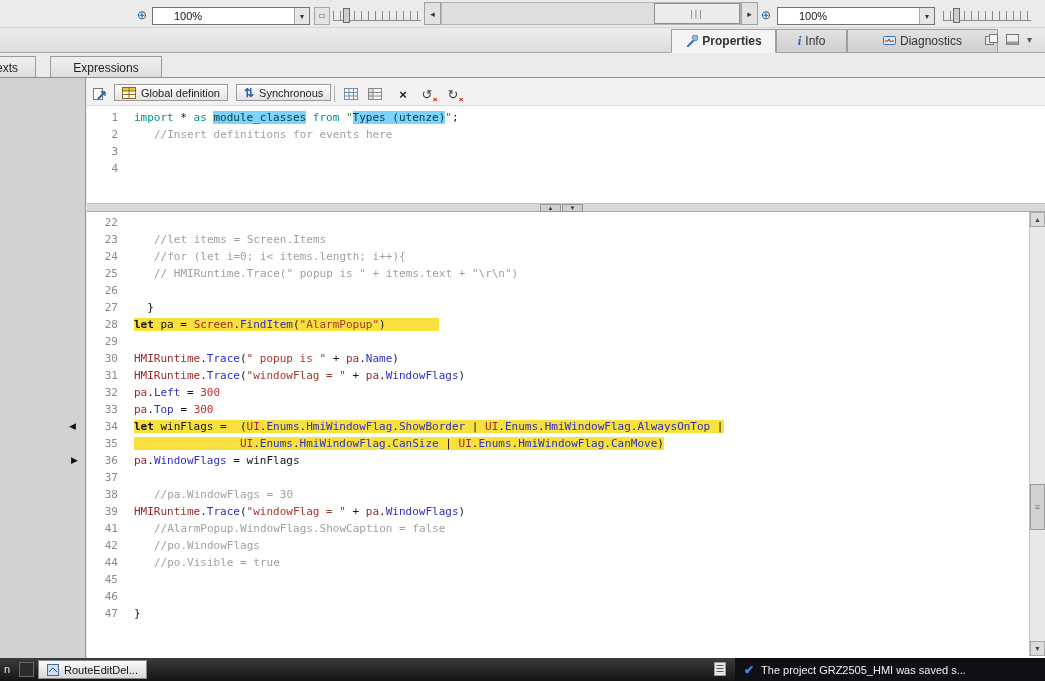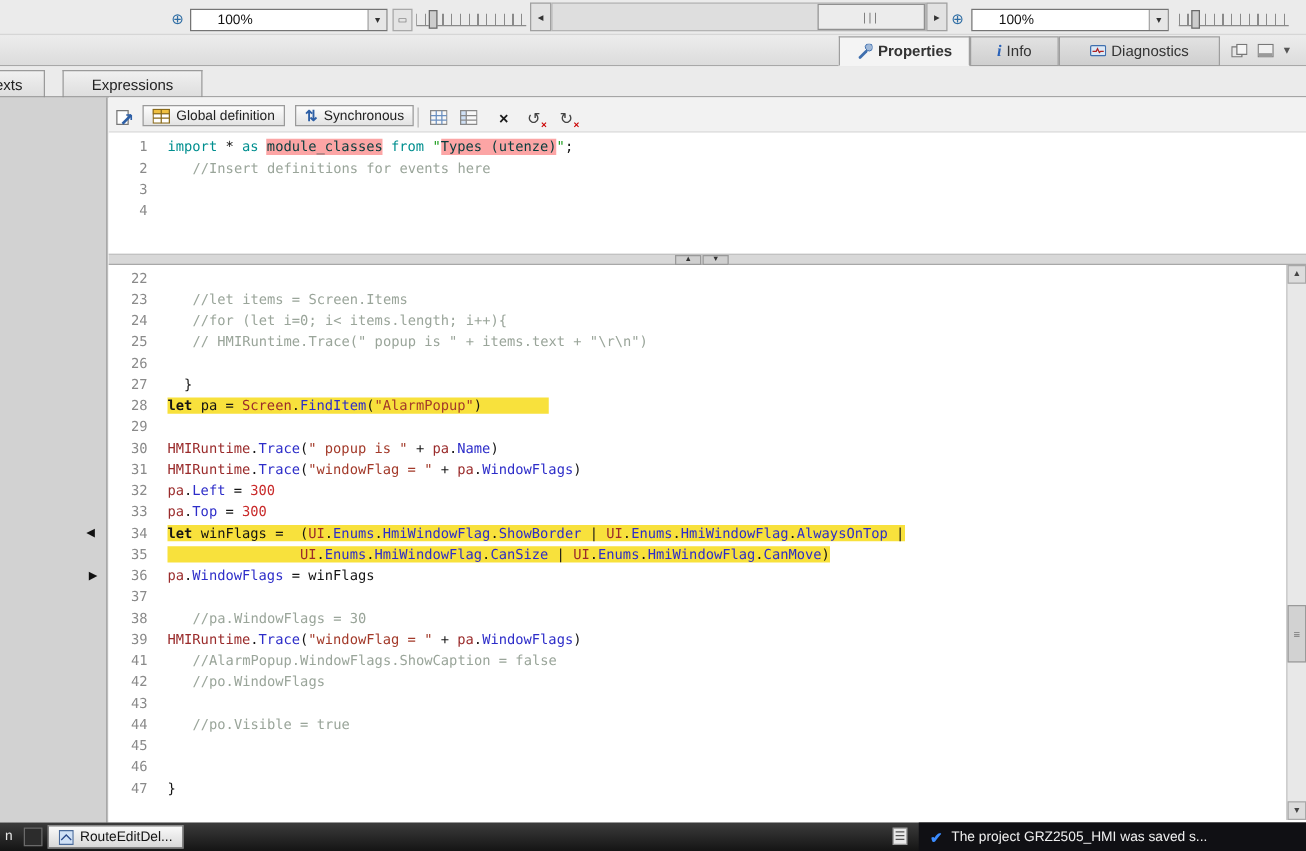--- a/index.html
+++ b/index.html
@@ -76,21 +76,21 @@
   .codearea { position:absolute; left:87px; background:#fff; overflow:hidden;
               font-family:"DejaVu Sans Mono", monospace; }
   #editor-top    { top:107px; width:940px; height:96px; }
   #editor-bottom { top:212px; width:940px; height:444px; }
   .crow { height:17px; line-height:17px; white-space:pre; }
   .ln { display:inline-block; width:31px; text-align:right; color:#8a8a8a;
         margin-right:16px; font-size:11px; }
   .ccode { font-size:11px; }
   .ccode.hl { background:#f8e13c; }
   .c-k   { color:#008f8f; }
-  .c-cyan{ background:#fca5a5; color:#063c3c; }
+  .c-cyan{ background:#7dd3fc; color:#063c3c; }
   .c-str { color:#1e9e1e; }
   .c-cm  { color:#9aa59a;margin-left:20px; }
   .c-obj { color:#9a2b2b; }
   .c-prop{ color:#2d2dc9; }
   .c-num { color:#c92b2b; }
   .c-pl  { color:#141414; }
   .c-let { color:#141414; font-weight:bold; }
   .c-sr  { color:#a33a2a; }
 
   
@@ -163,21 +163,21 @@
       <svg width="13" height="13" viewBox="0 0 13 13">
         <path d="M3 11 L8 6" stroke="#3f6fae" stroke-width="2.2" stroke-linecap="round"></path>
         <path d="M7.2 2.2 a3 3 0 1 1 3.6 3.6 l-1.8-0.4 -1.4-1.4 z" fill="#9fb8d8" stroke="#3f6fae" stroke-width="0.8"></path>
       </svg>
       <span>Properties</span>
     </div>
     <div class="itab" style="left:776px;width:71px">
       <span class="info-i">i</span>
       <span>Info</span>
     </div>
-    <div class="itab" style="left:847px;width:129px">
+    <div class="itab" style="left:847px;width:151px">
       <svg width="13" height="12" viewBox="0 0 13 12">
         <rect x="0.5" y="1.5" width="12" height="8" rx="1" fill="#dce8f5" stroke="#3f6fae"></rect>
         <path d="M2 6 h3 l1-2 1.5 3 1-1 H11" fill="none" stroke="#b02020" stroke-width="1"></path>
       </svg>
       <span>Diagnostics</span>
     </div>
     <div class="winicons">
       <svg width="13" height="11">
         <rect x="0.5" y="2.5" width="8" height="8" fill="#e8e8e8" stroke="#777"></rect>
         <rect x="4.5" y="0.5" width="8" height="8" fill="#f5f5f5" stroke="#777"></rect>
@@ -283,21 +283,20 @@
       <div class="crow"><span class="ln">32</span><span class="ccode"><span class="c-obj">pa</span><span class="c-pl">.</span><span class="c-prop">Left </span><span class="c-pl">= </span><span class="c-num">300</span></span></div>
       <div class="crow"><span class="ln">33</span><span class="ccode"><span class="c-obj">pa</span><span class="c-pl">.</span><span class="c-prop">Top </span><span class="c-pl">= </span><span class="c-num">300</span></span></div>
       <div class="crow"><span class="ln">34</span><span class="ccode hl"><span class="c-let">let </span><span class="c-pl">winFlags =  (</span><span class="c-obj">UI</span><span class="c-pl">.</span><span class="c-prop">Enums</span><span class="c-pl">.</span><span class="c-prop">HmiWindowFlag</span><span class="c-pl">.</span><span class="c-prop">ShowBorder</span><span class="c-pl"> | </span><span class="c-obj">UI</span><span class="c-pl">.</span><span class="c-prop">Enums</span><span class="c-pl">.</span><span class="c-prop">HmiWindowFlag</span><span class="c-pl">.</span><span class="c-prop">AlwaysOnTop</span><span class="c-pl"> |</span></span></div>
       <div class="crow"><span class="ln">35</span><span class="ccode hl"><span class="c-pl">                </span><span class="c-obj">UI</span><span class="c-pl">.</span><span class="c-prop">Enums</span><span class="c-pl">.</span><span class="c-prop">HmiWindowFlag</span><span class="c-pl">.</span><span class="c-prop">CanSize</span><span class="c-pl"> | </span><span class="c-obj">UI</span><span class="c-pl">.</span><span class="c-prop">Enums</span><span class="c-pl">.</span><span class="c-prop">HmiWindowFlag</span><span class="c-pl">.</span><span class="c-prop">CanMove</span><span class="c-pl">)</span></span></div>
       <div class="crow"><span class="ln">36</span><span class="ccode"><span class="c-obj">pa</span><span class="c-pl">.</span><span class="c-prop">WindowFlags </span><span class="c-pl">= winFlags</span></span></div>
       <div class="crow"><span class="ln">37</span><span class="ccode"></span></div>
       <div class="crow"><span class="ln">38</span><span class="ccode"><span class="c-cm">//pa.WindowFlags = 30</span></span></div>
       <div class="crow"><span class="ln">39</span><span class="ccode"><span class="c-obj">HMIRuntime</span><span class="c-pl">.</span><span class="c-prop">Trace</span><span class="c-pl">(</span><span class="c-sr">"windowFlag = " </span><span class="c-pl">+ </span><span class="c-obj">pa</span><span class="c-pl">.</span><span class="c-prop">WindowFlags</span><span class="c-pl">)</span></span></div>
       <div class="crow"><span class="ln">41</span><span class="ccode"><span class="c-cm">//AlarmPopup.WindowFlags.ShowCaption = false</span></span></div>
       <div class="crow"><span class="ln">42</span><span class="ccode"><span class="c-cm">//po.WindowFlags</span></span></div>
-      <div class="crow"><span class="ln">43</span><span class="ccode"></span></div>
       <div class="crow"><span class="ln">44</span><span class="ccode"><span class="c-cm">//po.Visible = true</span></span></div>
       <div class="crow"><span class="ln">45</span><span class="ccode"></span></div>
       <div class="crow"><span class="ln">46</span><span class="ccode"></span></div>
       <div class="crow"><span class="ln">47</span><span class="ccode"><span class="c-pl">}</span></span></div>
     </div>
 
   <div class="vscroll">
     <div class="vsbtn" style="top:0">▲</div>
     <div class="vthumb">≡</div>
     <div class="vsbtn" style="bottom:0">▼</div>

